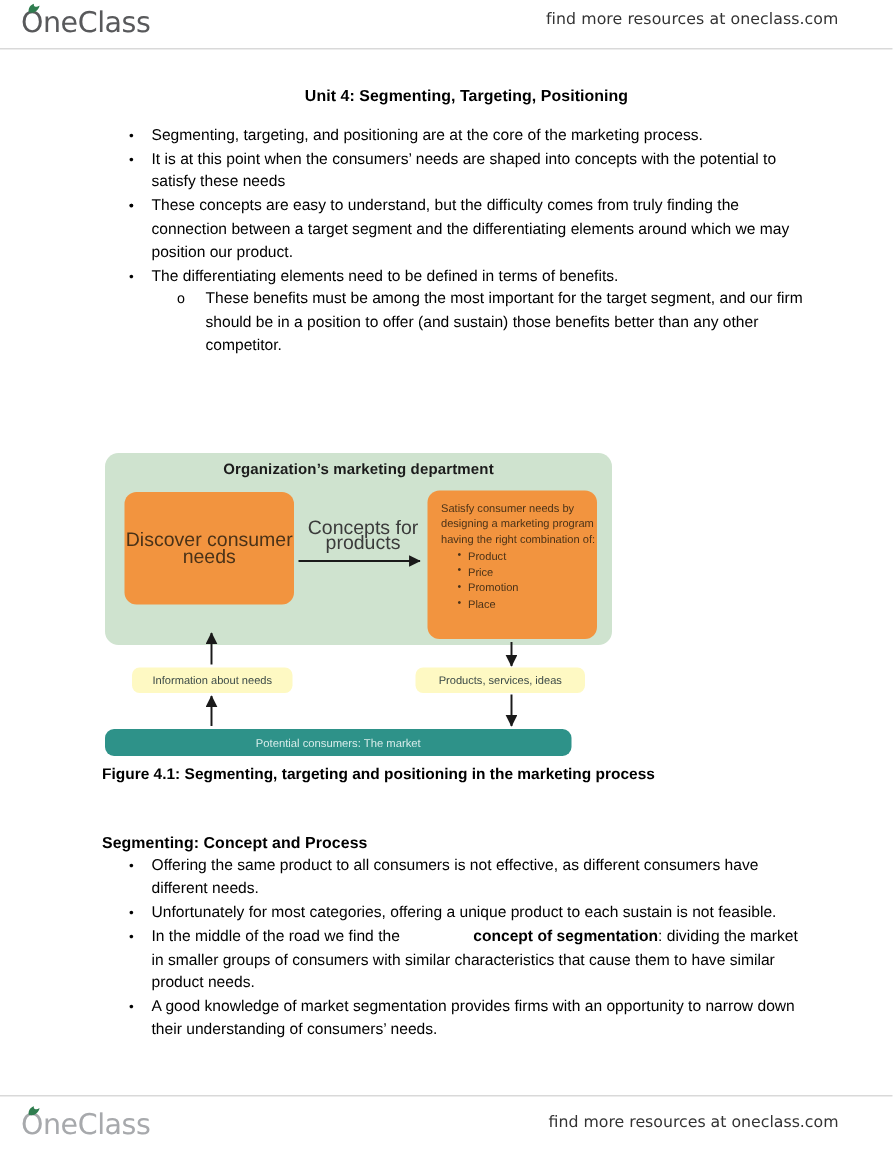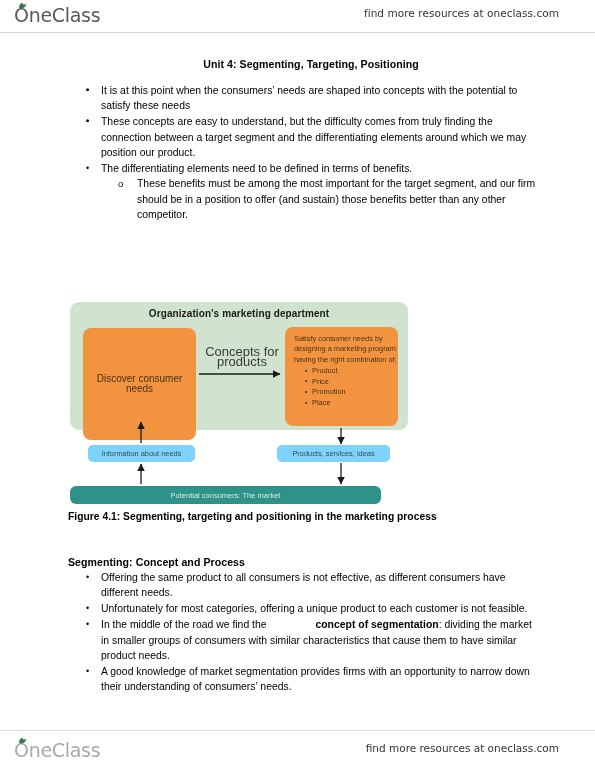--- a/index.html
+++ b/index.html
@@ -197,26 +197,26 @@
   .box-orange {
     position: absolute;
     background: #f2943f;
     border-radius: 8px;
     color: #4a3218;
   }
   .box-discover {
     left: 15px;
     top: 28px;
     width: 113px;
-    height: 112px;
+    height: 75px;
     display: flex;
     align-items: center;
     justify-content: center;
     text-align: center;
-    font-size: 10px;
+    font-size: 13px;
     line-height: 10.5px;
   }
   .box-satisfy {
     left: 217px;
     top: 27px;
     width: 113px;
     height: 99px;
     padding: 7px 0 0 9px;
     box-sizing: border-box;
     font-size: 7.4px;
@@ -244,21 +244,21 @@
     left: 134px;
     top: 47px;
     width: 80px;
     text-align: center;
     font-size: 13px;
     line-height: 10px;
     color: #3b3b3b;
   }
   .box-gray {
     position: absolute;
-    background: #7dd3fc;
+    background: #fef9c3;
     border-radius: 5px;
     color: #3c4a47;
     font-size: 7.4px;
     display: flex;
     align-items: center;
     justify-content: center;
     height: 17px;
   }
   .box-info {
     left: 20px;
@@ -325,20 +325,21 @@
 <div class="header-rule"></div>
 
 <div class="doc">
 
   <div class="doc-title">Unit 4: Segmenting, Targeting, Positioning</div>
 
 
   <ul class="bullets">
     <li>
       <span class="bullet-mark">•</span>
+      <span class="li-text">Segmenting, targeting, and positioning are at the core of the marketing process.</span>
     </li>
     <li>
       <span class="bullet-mark">•</span>
       <span class="li-text">It is at this point when the consumers’ needs are shaped into concepts with the potential to satisfy these needs</span>
     </li>
     <li>
       <span class="bullet-mark">•</span>
     </li>
     <li>
       <span class="bullet-mark">•</span>
@@ -415,21 +416,21 @@
 <div class="lower-section">
   <div class="section-heading">Segmenting: Concept and Process</div>
 
   <ul class="bullets">
     <li>
       <span class="bullet-mark">•</span>
       <span class="li-text">Offering the same product to all consumers is not effective, as different consumers have different needs.</span>
     </li>
     <li>
       <span class="bullet-mark">•</span>
-      <span class="li-text">Unfortunately for most categories, offering a unique product to each customer is not feasible.</span>
+      <span class="li-text">Unfortunately for most categories, offering a unique product to each sustain is not feasible.</span>
     </li>
     <li>
       <span class="bullet-mark">•</span>
       <span class="li-text"><span>In the middle of the road we find the </span><b>concept of segmentation</b><span>: dividing the market in smaller groups of consumers with similar characteristics that cause them to have similar product needs.</span></span>
     </li>
     <li>
       <span class="bullet-mark">•</span>
       <span class="li-text">A good knowledge of market segmentation provides firms with an opportunity to narrow down their understanding of consumers’ needs.</span>
     </li>
   </ul>

